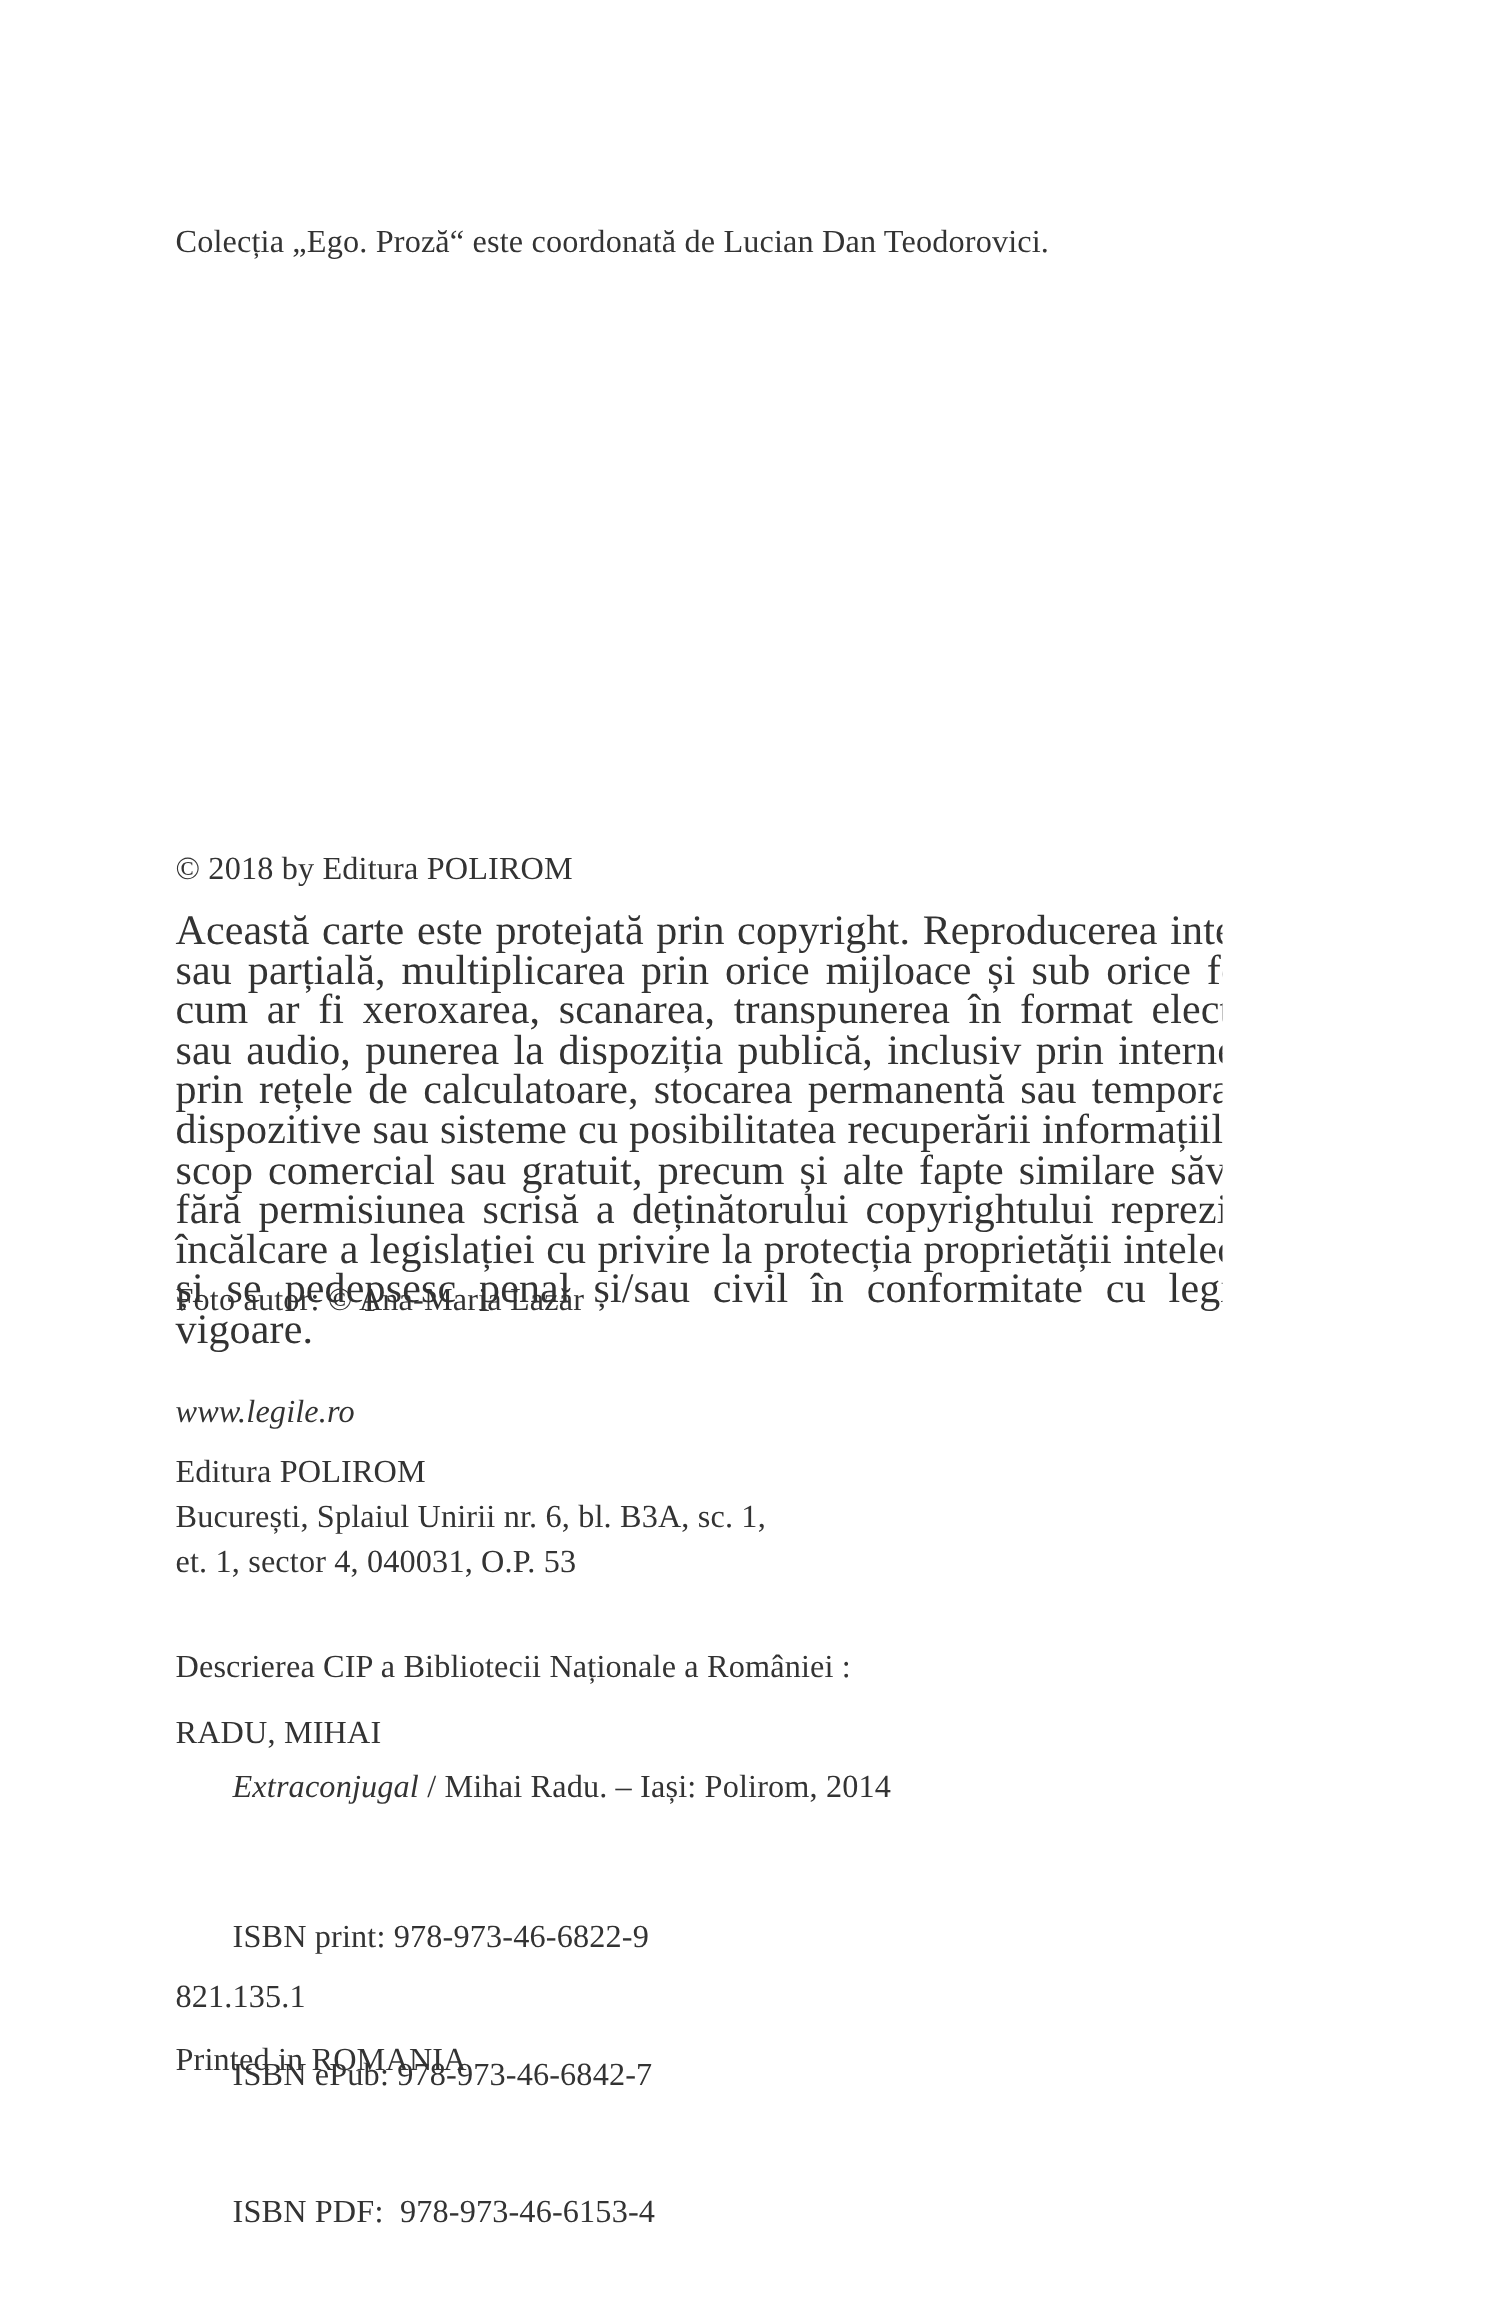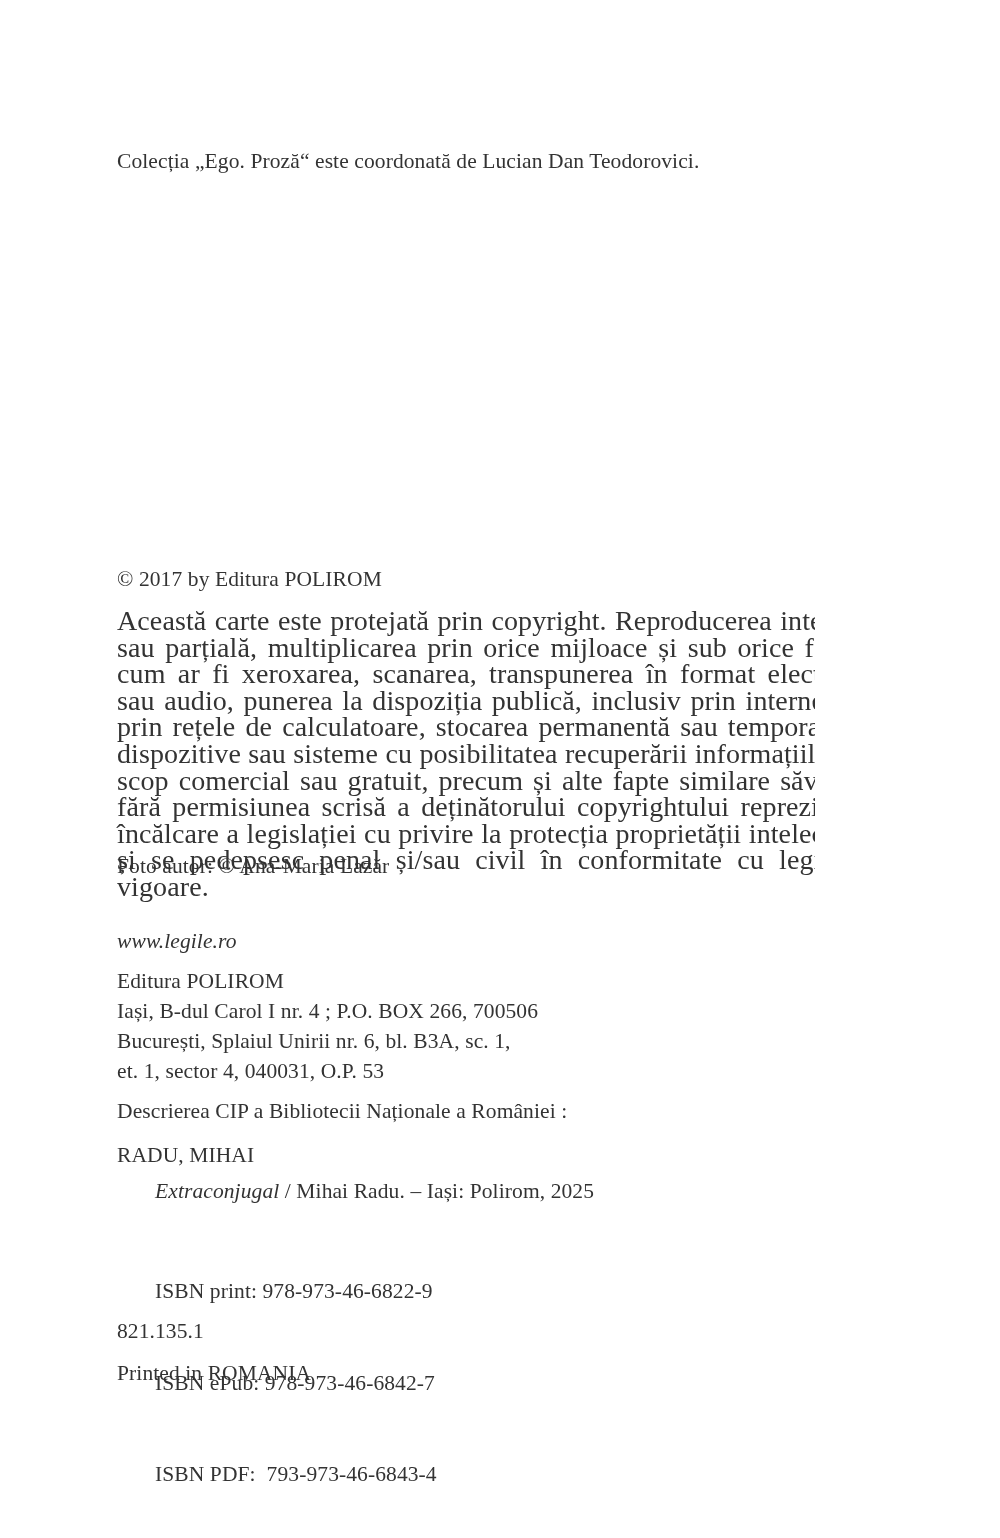--- a/index.html
+++ b/index.html
@@ -43,48 +43,47 @@
   .udc               { top: 1316px; }
   .printed           { top: 1358px; }
 </style>
 </head>
 <body>
 
 <div class="page">
 
   <div class="block collection-note">Colecția „Ego. Proză“ este coordonată de Lucian Dan Teodorovici.</div>
 
-  <div class="block copyright-line">© 2017 by Editura POLIROM</div>
+  <div class="block copyright-line">© 2018 by Editura POLIROM</div>
 
   <div class="block copyright-notice">Această carte este protejată prin copyright. Reproducerea integrală sau parțială, multiplicarea prin orice mijloace și sub orice formă, cum ar fi xeroxarea, scanarea, transpunerea în format electronic sau audio, punerea la dispoziția publică, inclusiv prin internet sau prin rețele de calculatoare, stocarea permanentă sau temporară pe dispozitive sau sisteme cu posibilitatea recuperării informațiilor, cu scop comercial sau gratuit, precum și alte fapte similare săvârșite fără permisiunea scrisă a deținătorului copyrightului reprezintă o încălcare a legislației cu privire la protecția proprietății intelectuale și se pedepsesc penal și/sau civil în conformitate cu legile în vigoare.</div>
 
   <div class="block credits">
     <div>Foto autor: © Ana-Maria Lazăr</div>
   </div>
 
   <div class="block website">www.legile.ro</div>
 
   <div class="block publisher">
     <div>Editura POLIROM</div>
-    <div>Iași, B-dul Carol I nr. 4 ; P.O. BOX 266, 700506</div>
     <div>București, Splaiul Unirii nr. 6, bl. B3A, sc. 1,</div>
     <div>et. 1, sector 4, 040031, O.P. 53</div>
   </div>
 
   <div class="block cip-heading">Descrierea CIP a Bibliotecii Naționale a României :</div>
 
   <div class="block cip-author">RADU, MIHAI</div>
 
   <div class="block cip-title">
-    <span class="title-italic">Extraconjugal</span><span> / Mihai Radu. – Iași: Polirom, 2025</span>
+    <span class="title-italic">Extraconjugal</span><span> / Mihai Radu. – Iași: Polirom, 2014</span>
   </div>
 
   <div class="block isbn-block">
     <div>ISBN print: 978-973-46-6822-9</div>
     <div>ISBN ePub: 978-973-46-6842-7</div>
-    <div>ISBN PDF:  793-973-46-6843-4</div>
+    <div>ISBN PDF:  978-973-46-6153-4</div>
   </div>
 
   <div class="block udc">821.135.1</div>
 
   <div class="block printed">Printed in ROMANIA</div>
 
 </div>
 
 </body></html>

